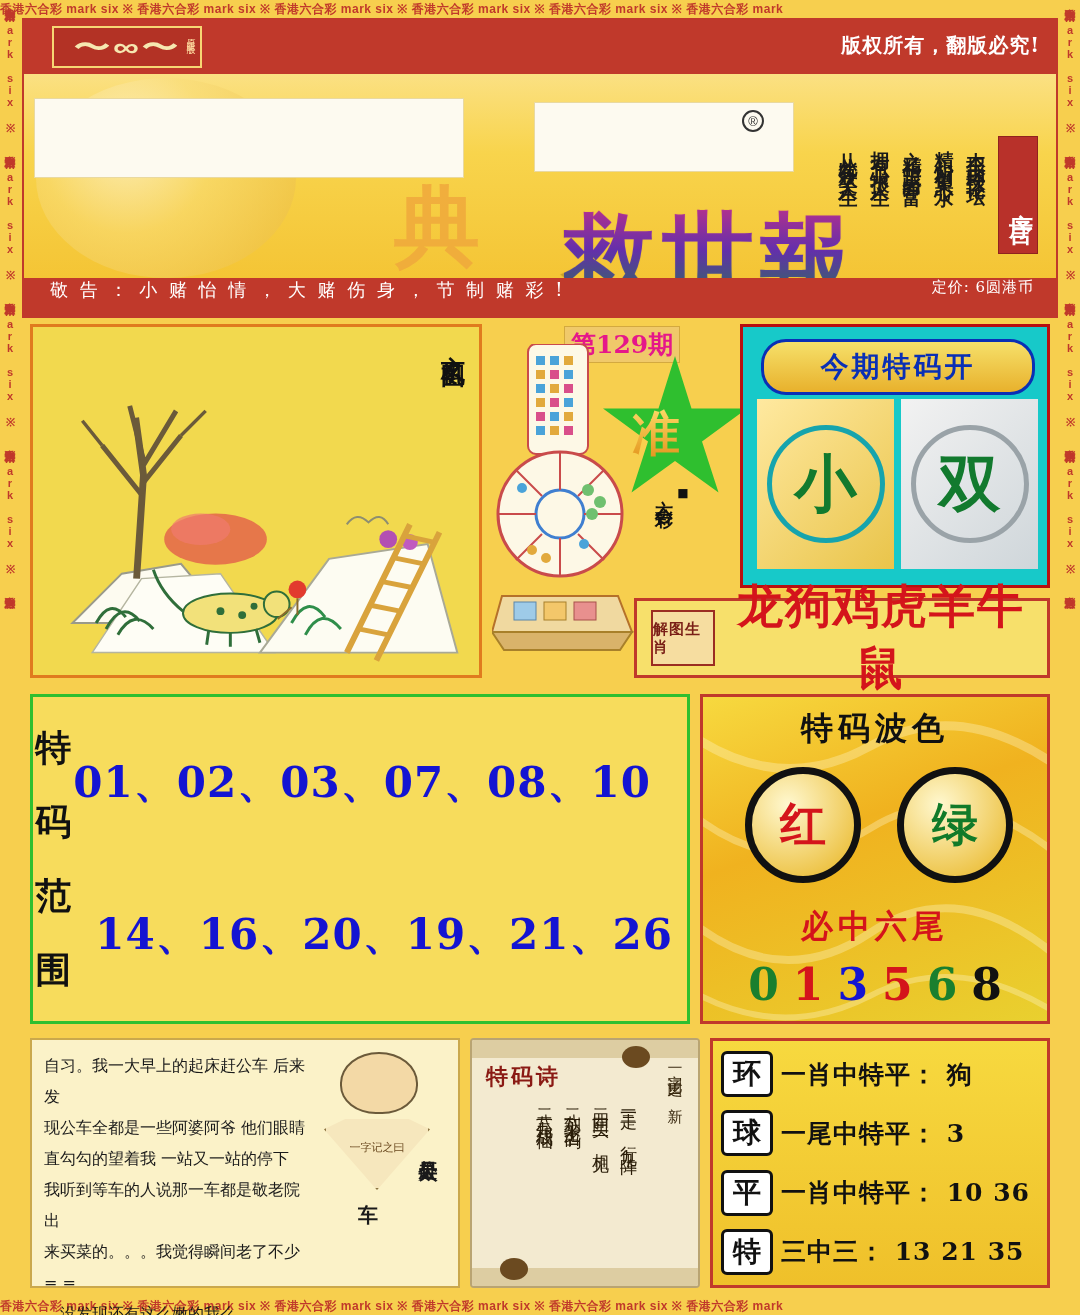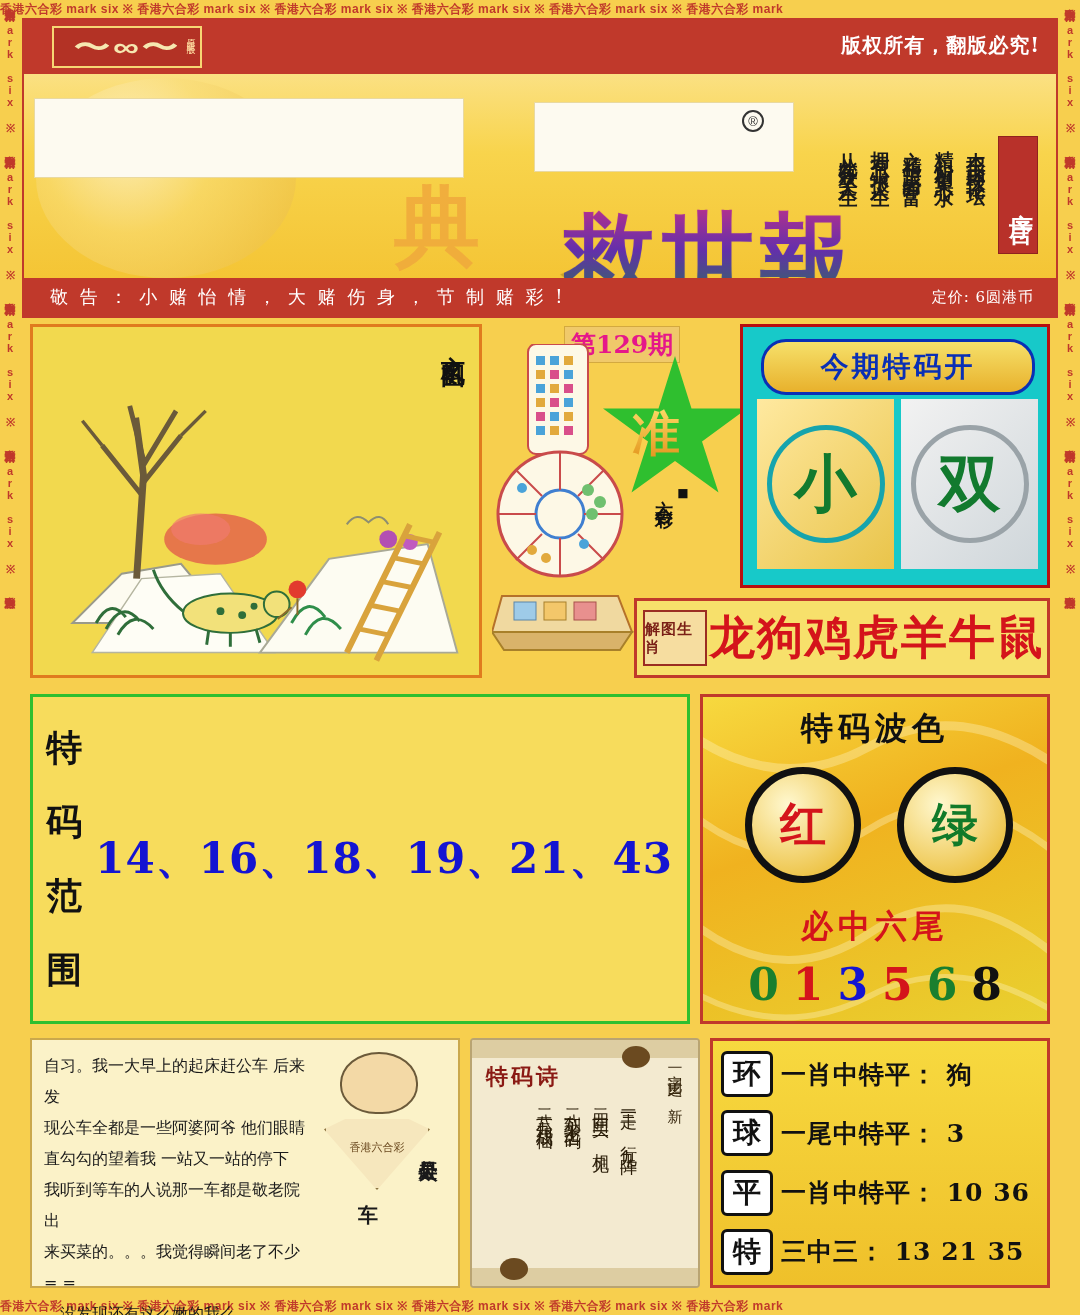--- a/index.html
+++ b/index.html
@@ -124,21 +124,21 @@
   }
   .pf-line {
     writing-mode: vertical-rl; text-orientation: upright;
     font-size: 19px; font-family: "DejaVu Serif", serif;
     color: #1a1a1a; line-height: 26px; letter-spacing: 6px;
     height: 136px; margin-left: 4px; font-weight: bold;
   }
   .mast-footer {
     position: absolute; left: 0; bottom: 0; width: 1036px; height: 38px;
     background: #c0392b; color: #ffffff;
-    display: flex; align-items: center; justify-content: space-between;
+    display: flex; align-items: flex-start; justify-content: space-between;
     padding: 0 26px; font-size: 18px; font-family: "DejaVu Serif", serif;
     letter-spacing: 3px;
   }
   .mast-footer .price { font-size: 15px; letter-spacing: 1px; }
 
   
   .mid-row { position: relative; width: 1036px; height: 364px; margin-top: 6px; }
 
   .xuanji {
     position: absolute; left: 8px; top: 0; width: 452px; height: 354px;
@@ -207,21 +207,21 @@
   }
   .lc-a { color: #127a2e; border-color: #16a4ad; }
   .lc-b { color: #127a2e; border-color: #9aa3a8; }
 
   .zodiac-row {
     position: absolute; left: 612px; top: 274px; width: 416px; height: 80px;
     border: 3px solid #c0392b; background: #f7e06b;
     display: flex; align-items: center;
   }
   .zodiac-tag {
-    width: 64px; height: 56px; margin-left: 6px; border: 2px solid #9b2d22;
+    width: 64px; height: 56px; margin-left: 14px; border: 2px solid #9b2d22;
     background: #f6dda0; color: #7a1f16; font-size: 15px; font-weight: bold;
     font-family: "DejaVu Serif", serif;
     display: flex; flex-wrap: wrap; align-content: center; justify-content: center;
     line-height: 18px; letter-spacing: 1px;
   }
   .zodiac-list {
     flex: 1; text-align: center; font-size: 46px; font-weight: bold;
     color: #d4141b; font-family: "DejaVu Serif", serif; letter-spacing: 2px;
   }
 
@@ -536,21 +536,22 @@
     <div class="num-row">
 
       <div class="tema">
         <div class="tema-label">
           <span>特</span>
           <span>码</span>
           <span>范</span>
           <span>围</span>
         </div>
         <div class="tema-nums">
-          <div class="tema-line">14、16、18、19、21、43</div>
+          <div class="tema-line">01、02、03、07、08、10</div>
+          <div class="tema-line">14、16、20、19、21、26</div>
         </div>
       </div>
 
       <div class="bose">
         <svg viewBox="0 0 350 330" style="position:absolute;inset:0;opacity:.35">
           <path d="M-10 40 q90 60 180 10 q90 -50 190 20" stroke="#fff6c8" stroke-width="9" fill="none"></path>
           <path d="M-10 120 q90 70 180 14 q90 -56 190 26" stroke="#fff6c8" stroke-width="7" fill="none"></path>
           <path d="M-10 230 q90 70 180 10 q90 -60 190 24" stroke="#fff6c8" stroke-width="8" fill="none"></path>
           <path d="M-10 300 q90 50 180 4 q90 -46 190 18" stroke="#fff6c8" stroke-width="6" fill="none"></path>
         </svg>
@@ -567,21 +568,21 @@
           <span style="color:#111111">8</span>
         </div>
       </div>
     </div>
 
     <div class="bot-row">
 
       <div class="story">
         <div class="monk">
           <div class="monk-head"></div>
-          <div class="monk-fan">香港六合彩</div>
+          <div class="monk-fan">一字记之曰</div>
           <div class="monk-name">太早赶公</div>
           <div class="monk-car">车</div>
         </div>
         <div>自习。我一大早上的起床赶公车 后来发</div>
         <div>现公车全都是一些阿婆阿爷 他们眼睛</div>
         <div>直勾勾的望着我 一站又一站的停下</div>
         <div>我听到等车的人说那一车都是敬老院出</div>
         <div>来买菜的。。。我觉得瞬间老了不少= =</div>
         <div>。没发现还有这么嫩的我么</div>
       </div>

